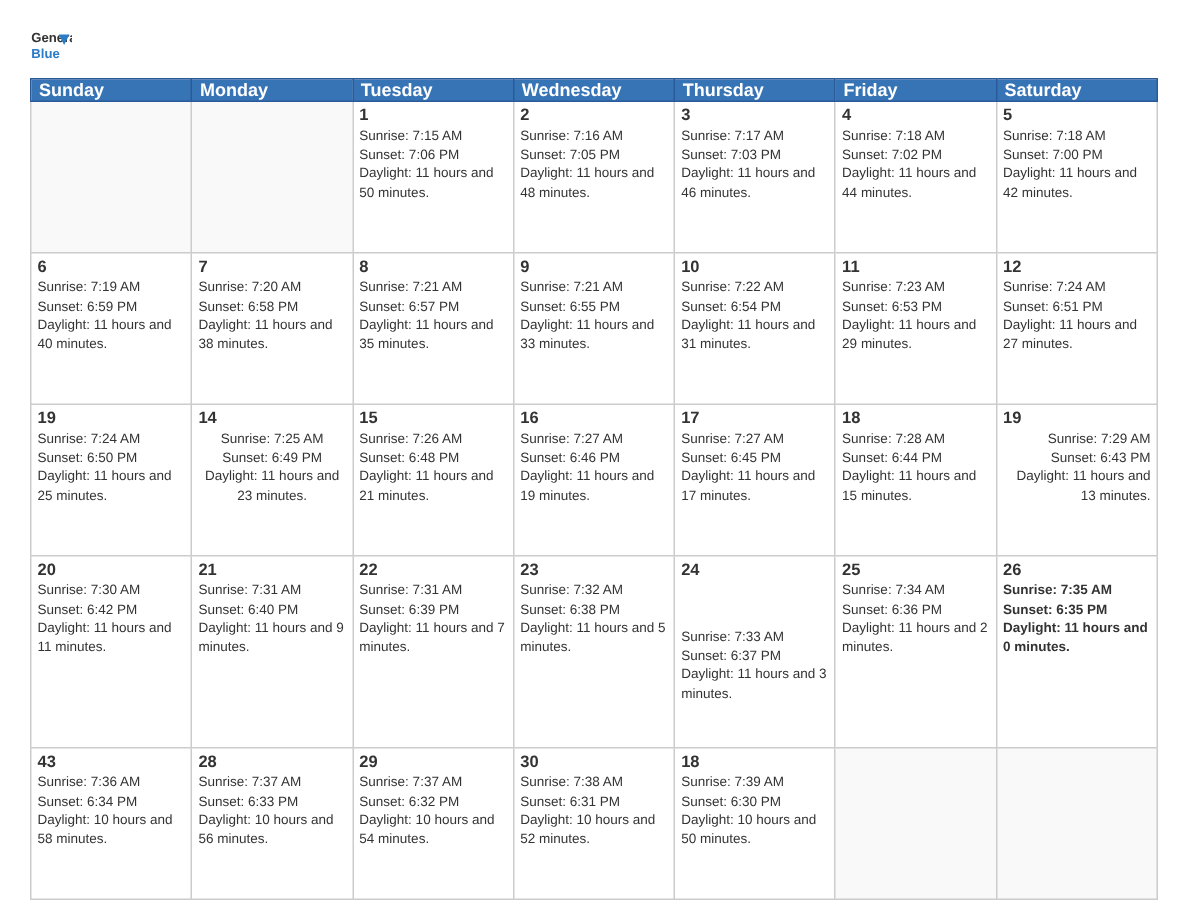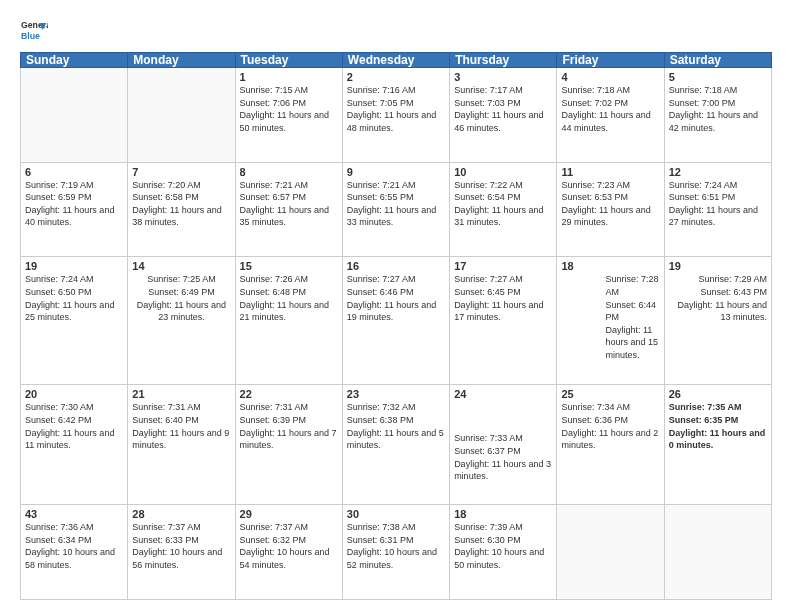--- a/index.html
+++ b/index.html
@@ -221,21 +221,21 @@
 Daylight: 11 hours and 19 minutes.</div>
           </td>
           <td>
             <span class="day-num">17</span>
             <div class="day-info" style="white-space: pre-line;">Sunrise: 7:27 AM
 Sunset: 6:45 PM
 Daylight: 11 hours and 17 minutes.</div>
           </td>
           <td>
             <span class="day-num">18</span>
-            <div class="day-info" style="white-space: pre-line; margin-left: 44px;">Sunrise: 7:28 AM
+            <div class="day-info" style="white-space: pre-line;">Sunrise: 7:28 AM
 Sunset: 6:44 PM
 Daylight: 11 hours and 15 minutes.</div>
           </td>
           <td>
             <span class="day-num">19</span>
             <div class="day-info" style="white-space: pre-line; text-align: right;">Sunrise: 7:29 AM
 Sunset: 6:43 PM
 Daylight: 11 hours and 13 minutes.</div>
           </td>
         </tr>

